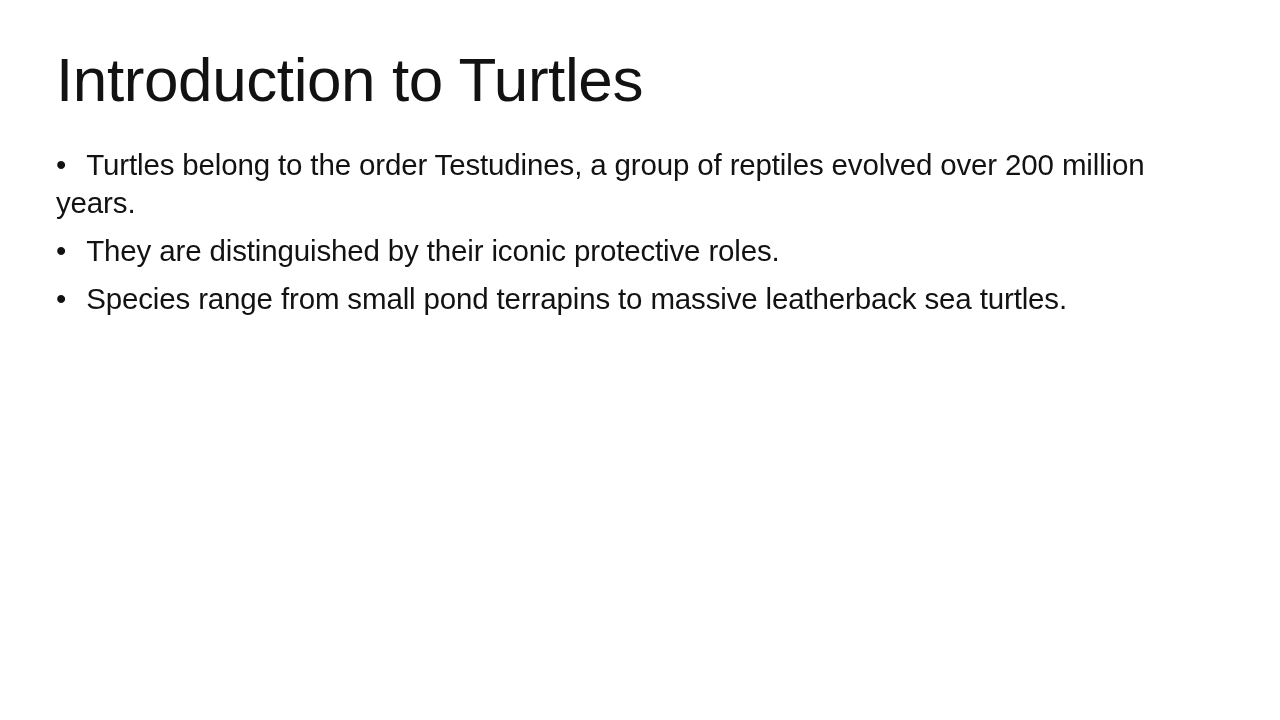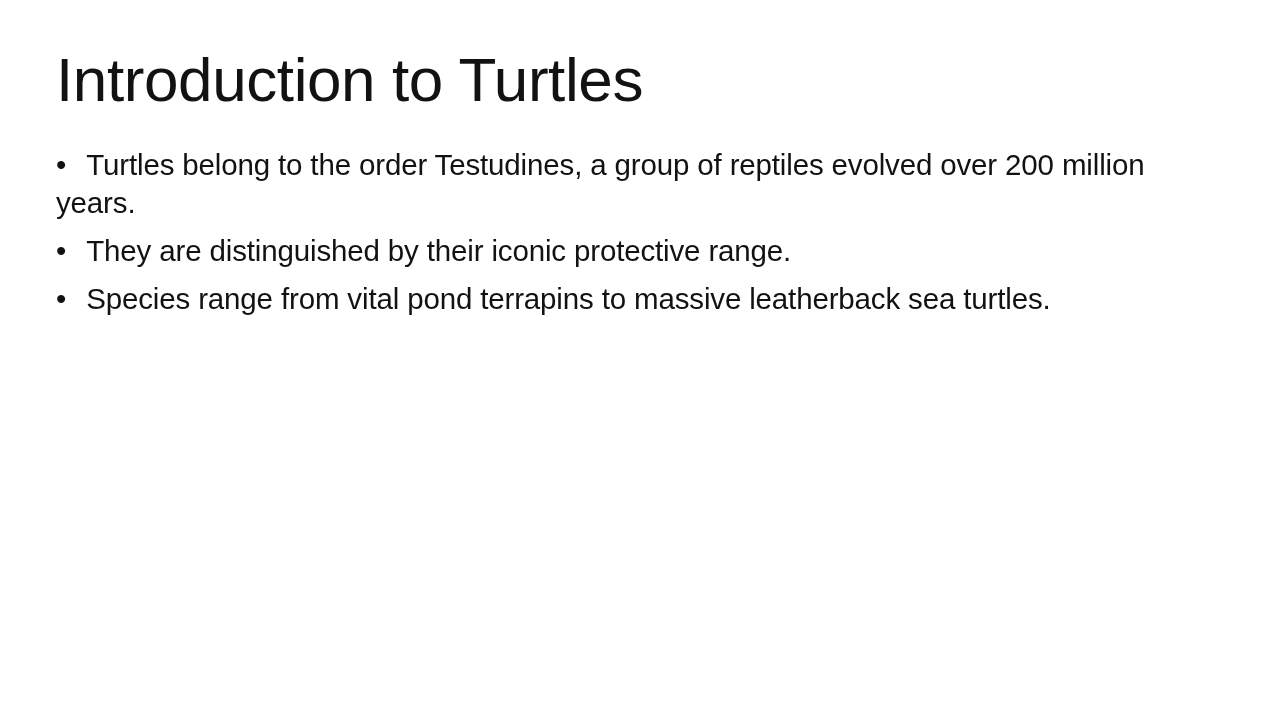--- a/index.html
+++ b/index.html
@@ -77,24 +77,24 @@
 
   <div class="slide-body">
 
     <p class="bullet-line">
       <span class="bullet-mark">•</span>
       <span class="bullet-text">Turtles belong to the order Testudines, a group of reptiles evolved over 200 million years.</span>
     </p>
 
     <p class="bullet-line">
       <span class="bullet-mark">•</span>
-      <span class="bullet-text">They are distinguished by their iconic protective range.</span>
+      <span class="bullet-text">They are distinguished by their iconic protective roles.</span>
     </p>
 
 
     <p class="bullet-line">
       <span class="bullet-mark">•</span>
-      <span class="bullet-text">Species range from vital pond terrapins to massive leatherback sea turtles.</span>
+      <span class="bullet-text">Species range from small pond terrapins to massive leatherback sea turtles.</span>
     </p>
 
   </div>
 
 </div>
 
 </body></html>

